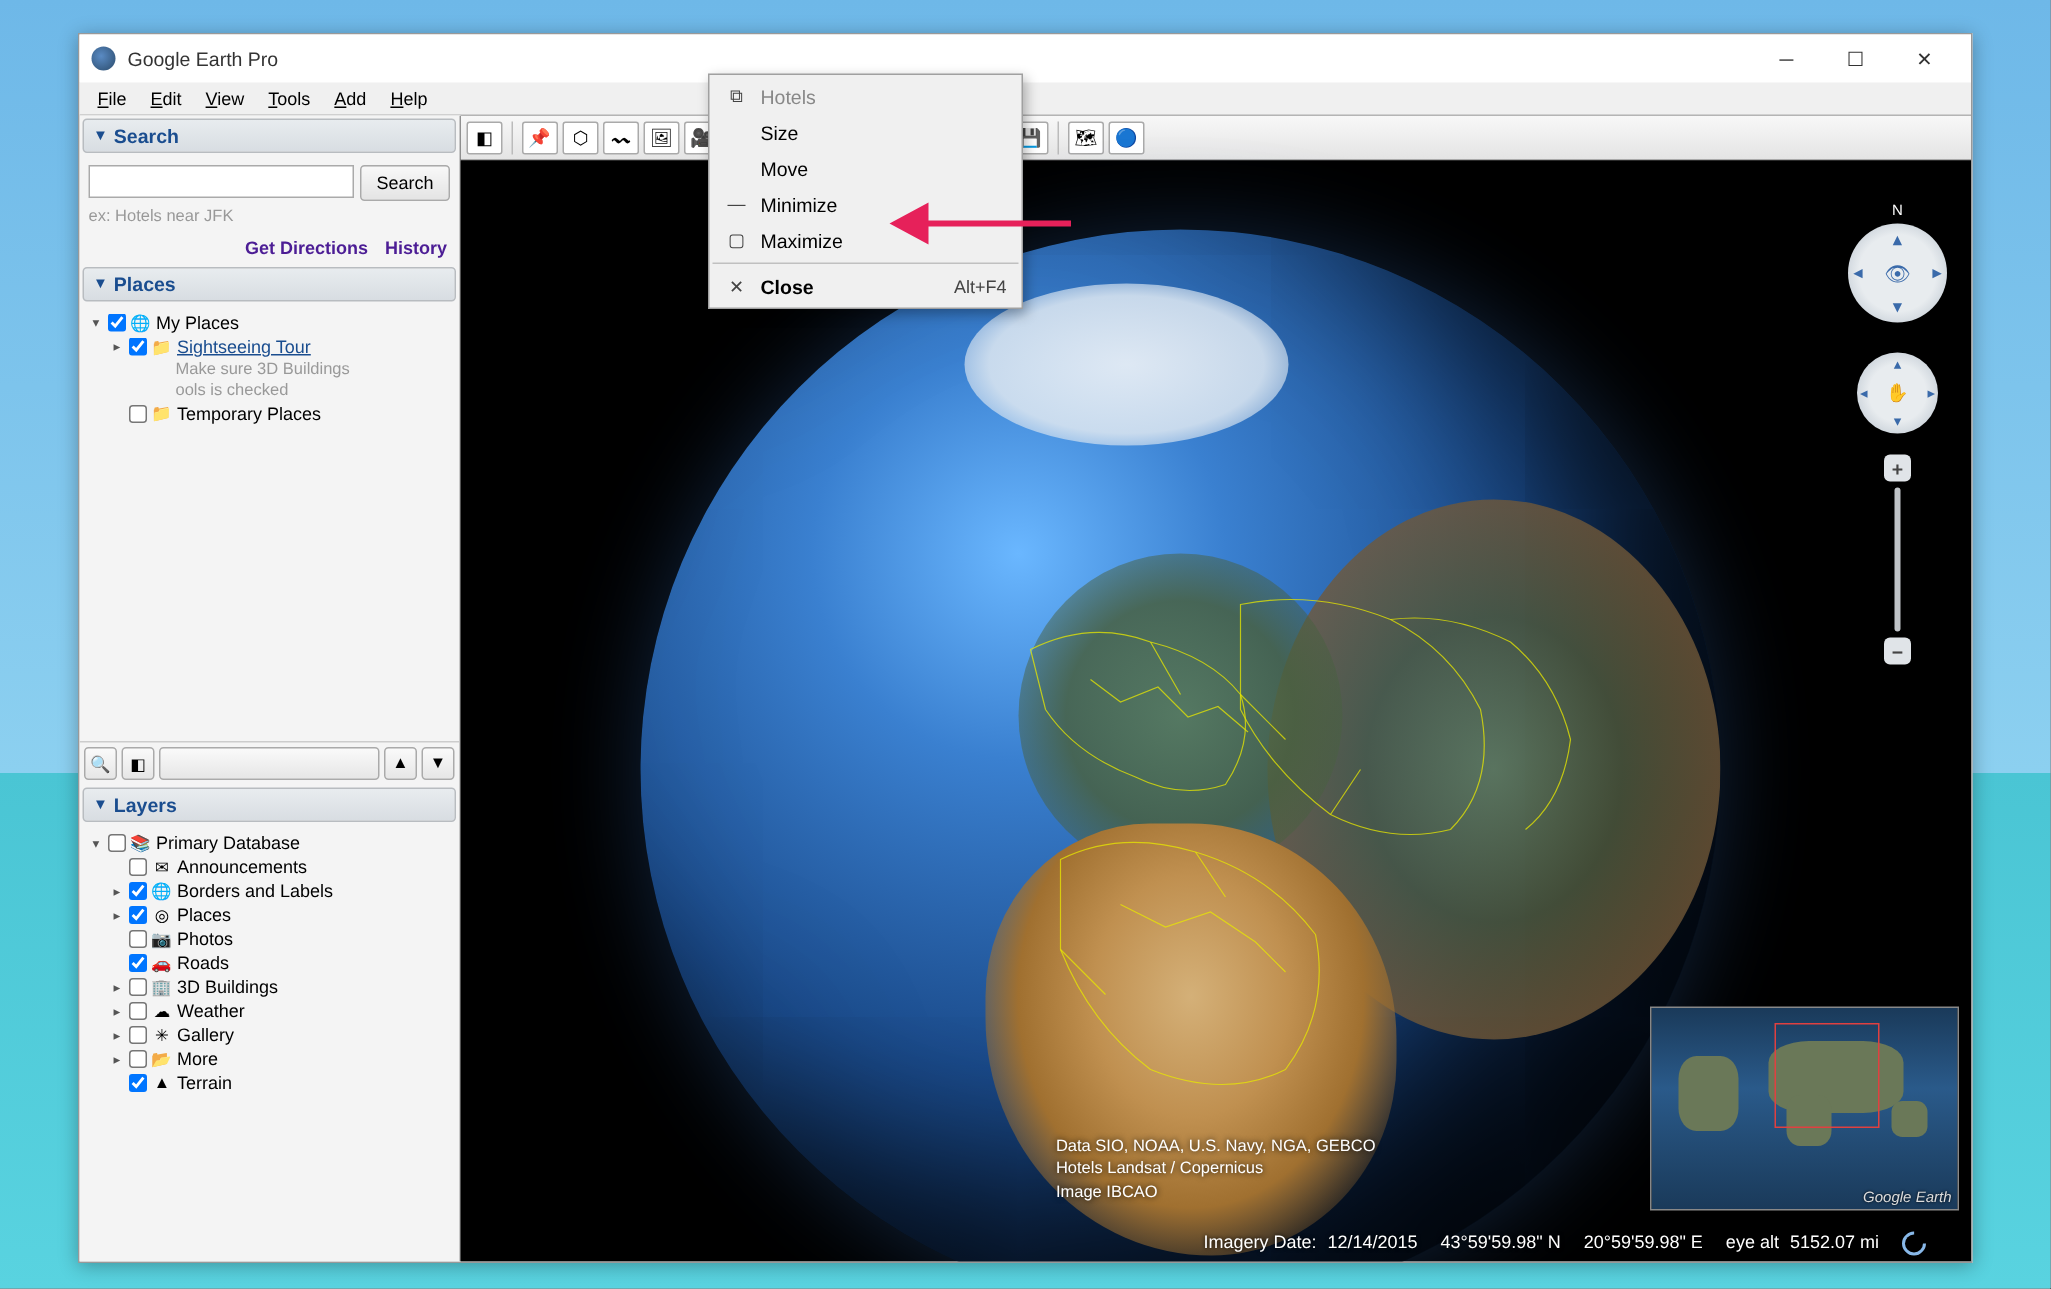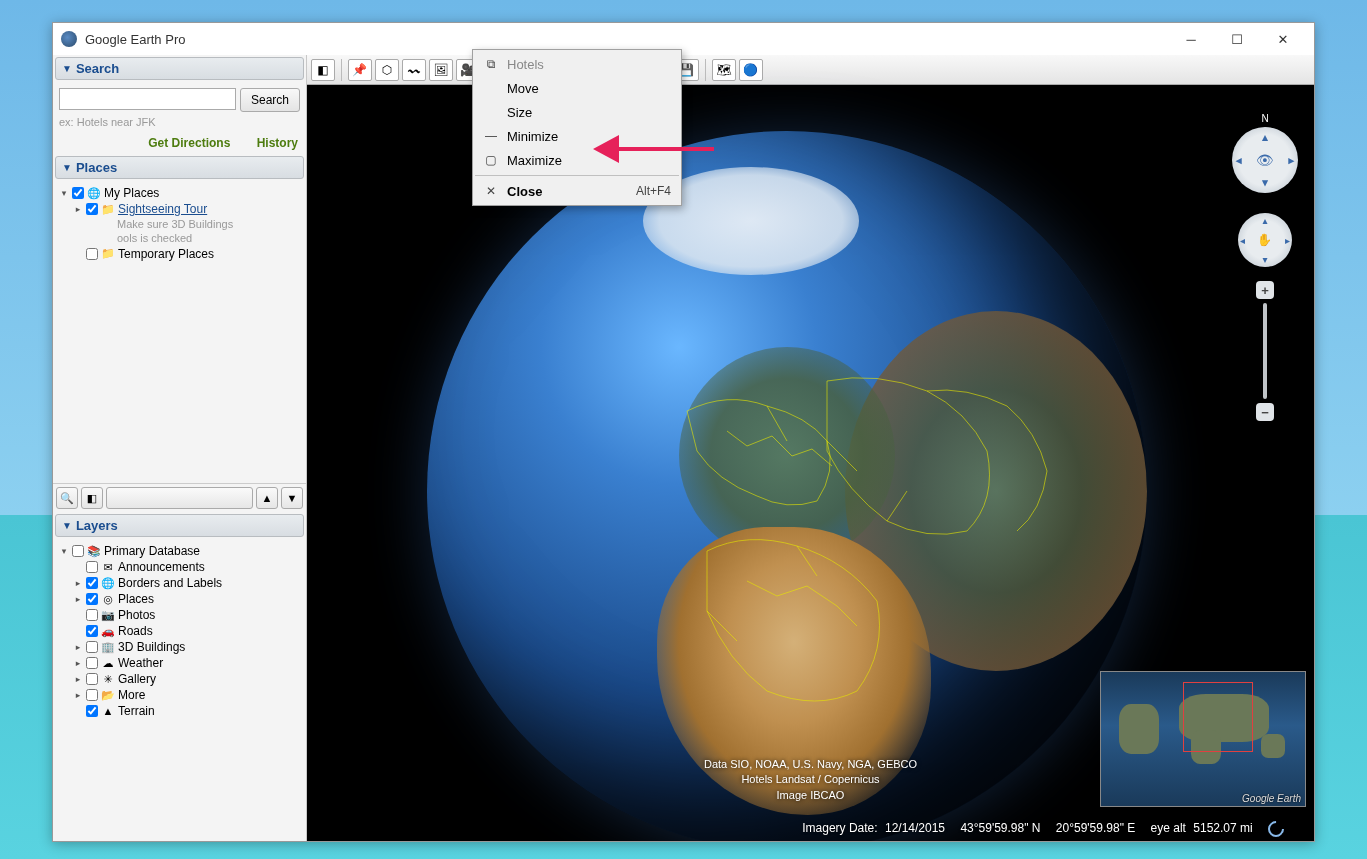--- a/index.html
+++ b/index.html
@@ -16,21 +16,21 @@
 .main-row { flex: 1; display: flex; overflow: hidden; }
 .sidebar { width: 254px; background: #f4f4f4; border-right: 1px solid #c8c8c8; display: flex; flex-direction: column; font-size: 12px; }
 .pane-header { background: linear-gradient(#e8ecef, #d8dde2); border: 1px solid #b8bcc0; border-radius: 3px; margin: 2px; padding: 3px 6px; color: #1a4d8f; font-weight: bold; font-size: 13px; cursor: pointer; display:flex; align-items:center; gap:4px;}
 .pane-header .tri { font-size:10px; }
 .search-body { padding: 6px 6px 2px 6px; }
 .search-row { display: flex; gap: 4px; }
 .search-row input { flex: 1; height: 22px; border: 1px solid #aaa; padding: 0 4px; font-size: 12px; }
 .search-row button { height: 24px; padding: 0 10px; font-size: 12px; background: linear-gradient(#f8f8f8,#e4e4e4); border:1px solid #aaa; border-radius:3px; cursor:pointer; }
 .search-hint { color: #999; font-size: 11px; margin-top: 4px; }
 .search-links { text-align: right; padding: 6px 8px 4px 0; font-size: 12px; }
-.search-links a { color: #4d7c0f; font-weight: bold; text-decoration: none; margin-left: 23px; cursor:pointer; }
+.search-links a { color: #4c1d95; font-weight: bold; text-decoration: none; margin-left: 8px; cursor:pointer; }
 .tree { padding: 4px 6px; overflow-y: auto; }
 .tree .row { display: flex; align-items: center; gap: 3px; padding: 1px 0; white-space: nowrap; }
 .tree .indent1 { padding-left: 14px; }
 .tree .expander { width: 10px; height:10px; display:inline-flex; align-items:center; justify-content:center; font-size:9px; color:#555; cursor:pointer; }
 .tree input[type=checkbox] { width:12px; height:12px; }
 .tree .icon { width:14px; height:14px; display:inline-flex; align-items:center; justify-content:center; font-size:11px; }
 .tree .link { color: #1a4d8f; text-decoration: underline; cursor:pointer; }
 .tree .note { color:#999; font-size:11px; padding-left:58px; line-height:1.3; }
 .places-tree { flex:1; }
 .places-tools { display:flex; gap:3px; padding:3px; border-top:1px solid #ccc; }
@@ -45,21 +45,21 @@
 .stars { position:absolute; inset:0; background:#000 radial-gradient(1px 1px at 50px 80px,#fff,transparent), radial-gradient(1px 1px at 200px 300px,#ddd,transparent), radial-gradient(1px 1px at 800px 150px,#fff,transparent), radial-gradient(1px 1px at 600px 500px,#ccc,transparent), radial-gradient(1px 1px at 900px 600px,#fff,transparent), radial-gradient(1px 1px at 350px 650px,#ddd,transparent); }
 .globe { position:absolute; top:46px; left:120px; width:720px; height:720px; border-radius:50%; background: radial-gradient(circle at 35% 30%, #6ab7ff 0%, #3a80d0 20%, #1a4a8a 50%, #0a2040 75%, #000 100%); overflow:hidden; box-shadow: inset -80px -60px 120px rgba(0,0,0,0.8), 0 0 60px rgba(60,120,200,0.3); }
 .globe .land { position:absolute; }
 .land.africa { left:32%; top:55%; width:38%; height:40%; background: radial-gradient(ellipse 60% 70% at 50% 40%, #d4b078 0%, #c09050 40%, #a07030 70%, transparent 100%); border-radius: 40% 50% 45% 55%;}
 .land.europe { left:35%; top:30%; width:30%; height:30%; background: radial-gradient(ellipse, #5a7850 0%, #486040 50%, transparent 100%); border-radius:50%; opacity:0.85;}
 .land.asia { left:58%; top:25%; width:42%; height:50%; background: radial-gradient(ellipse, #6a8058 0%, #505838 40%, #705838 70%, transparent 100%); border-radius:50%; opacity:0.8;}
 .land.ice { left:30%; top:5%; width:30%; height:15%; background:radial-gradient(ellipse,#f0f4f8 0%, #d8e4f0 60%, transparent 100%); border-radius:50%; opacity:0.9;}
 .borders { position:absolute; inset:0; }
 .borders svg { width:100%; height:100%; }
 .borders path { fill:none; stroke:#e8e800; stroke-width:0.8; opacity:0.75; }
-.attribution { position:absolute; left:50%; bottom:38px; transform:translateX(-50%); color:#fff; font-size:11px; text-align:center; text-shadow:0 0 4px #000; line-height:1.4; }
+.attribution { position:absolute; left:50%; bottom:38px; transform:translateX(-50%); color:#fff; font-size:11px; text-align:left; text-shadow:0 0 4px #000; line-height:1.4; }
 .statusbar { position:absolute; bottom:4px; right:30px; color:#fff; font-size:12px; text-shadow:0 0 3px #000; }
 .statusbar span { margin-left: 12px; }
 .progress-ring { display:inline-block; width:16px; height:16px; border:2px solid #88b8e8; border-top-color:transparent; border-radius:50%; vertical-align:middle; margin-left:6px; transform:rotate(45deg);}
 .minimap { position:absolute; right:8px; bottom:34px; width:206px; height:136px; border:1px solid #888; background: linear-gradient(#1a3a5a 0%, #2a5a8a 40%, #1a3a5a 100%); }
 .minimap .mm-land { position:absolute; background:#6a7858; border-radius:30%; }
 .minimap .view-box { position:absolute; left:82px; top:10px; width:70px; height:70px; border:1px solid #e04040; }
 .minimap .mm-label { position:absolute; right:4px; bottom:2px; color:#ddd; font-size:10px; font-style:italic; text-shadow:0 0 2px #000; }
 .nav-compass { position:absolute; top:42px; right:16px; width:66px; height:66px; }
 .nav-compass .ring { position:absolute; inset:0; border-radius:50%; background:radial-gradient(circle,#e8ecef 55%,#c8d0d8 80%,#a0a8b0 100%); box-shadow:0 2px 6px rgba(0,0,0,0.5); }
 .nav-compass .n-label { position:absolute; top:-14px; left:50%; transform:translateX(-50%); color:#fff; font-size:10px; background:rgba(0,0,0,.4); padding:0 3px; border-radius:2px;}
@@ -88,20 +88,28 @@
   <div class="titlebar">
     <div class="app-icon"></div>
     <div class="title">Google Earth Pro</div>
     <div class="winctrls">
       <div class="winctrl">─</div>
       <div class="winctrl">☐</div>
       <div class="winctrl close">✕</div>
     </div>
   </div>
 
+  <div class="menubar">
+    <div class="menuitem"><span class="ul">F</span>ile</div>
+    <div class="menuitem"><span class="ul">E</span>dit</div>
+    <div class="menuitem"><span class="ul">V</span>iew</div>
+    <div class="menuitem"><span class="ul">T</span>ools</div>
+    <div class="menuitem"><span class="ul">A</span>dd</div>
+    <div class="menuitem"><span class="ul">H</span>elp</div>
+  </div>
 
   <div class="main-row">
 
     <div class="sidebar">
       <div class="pane-header">
           <span class="tri">▼</span>
           <span>Search</span>
         </div>
       <div class="search-body">
         <div class="search-row">
@@ -322,25 +330,25 @@
     </div>
   </div>
 
   <div class="context-menu">
     <div class="cm-item disabled">
       <span class="cm-icon">⧉</span>
       <span class="cm-label">Hotels</span>
     </div>
     <div class="cm-item">
       <span class="cm-icon"></span>
-      <span class="cm-label">Move</span>
+      <span class="cm-label">Size</span>
     </div>
     <div class="cm-item">
       <span class="cm-icon"></span>
-      <span class="cm-label">Size</span>
+      <span class="cm-label">Move</span>
     </div>
     <div class="cm-item">
       <span class="cm-icon">—</span>
       <span class="cm-label">Minimize</span>
     </div>
     <div class="cm-item">
       <span class="cm-icon">▢</span>
       <span class="cm-label">Maximize</span>
     </div>
     <div style="height:1px;background:#c0c0c0;margin:3px 2px"></div>

